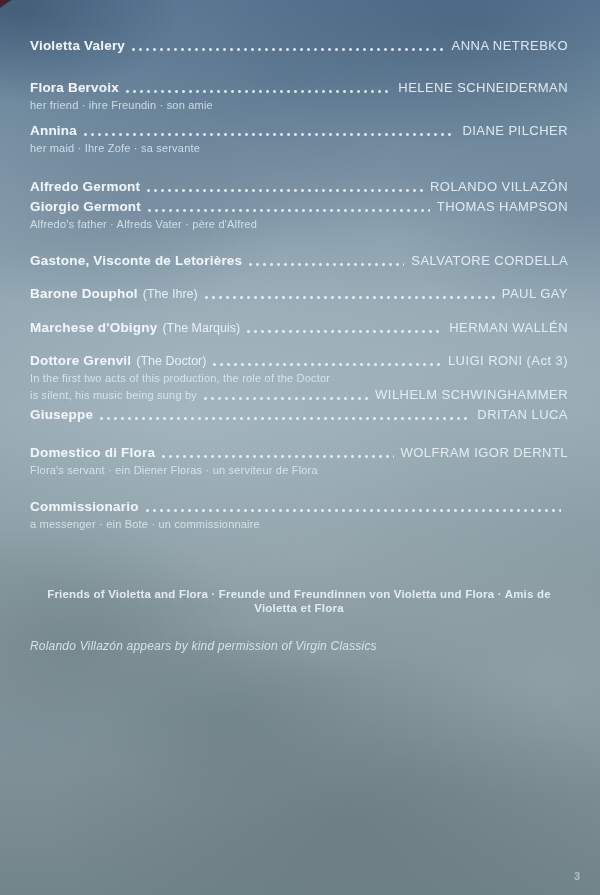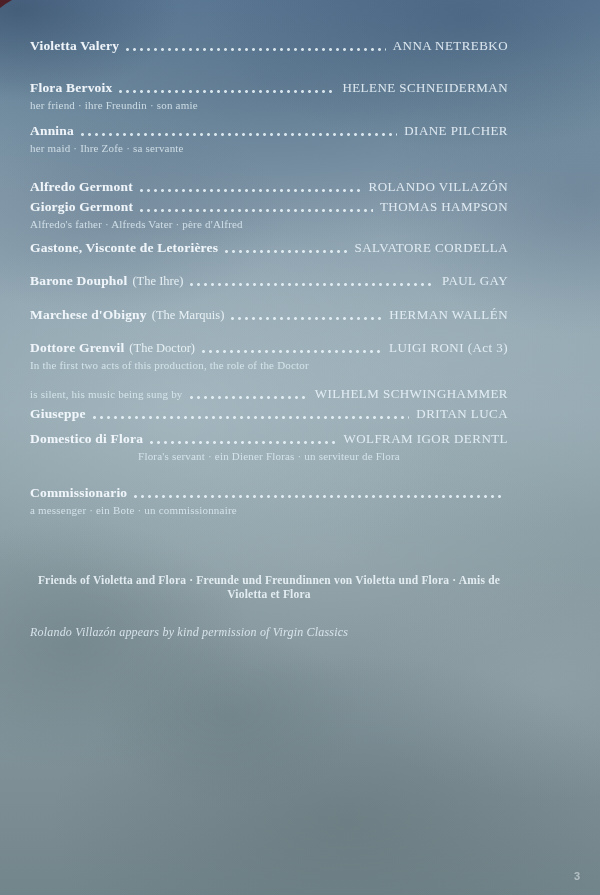--- a/index.html
+++ b/index.html
@@ -26,21 +26,21 @@
       radial-gradient(ellipse 340px 200px at 92% 76%, rgba(160,176,180,0.34), transparent 60%),
       radial-gradient(ellipse 420px 200px at 55% 62%, rgba(168,184,190,0.30), transparent 62%),
       linear-gradient(180deg, #5e7b97 0%, #718da0 10%, #859bab 22%, #92a7b2 34%,
         #95a9b2 46%, #8da0a7 58%, #87999f 70%, #81939a 82%, #7a8c91 92%, #72858a 100%);
   }
   .corner-artifact {
     position: absolute; top: 0; left: 0; width: 12px; height: 8px;
     background: #4f1518; clip-path: polygon(0 0, 100% 0, 45% 50%, 0 100%);
     opacity: 0.85;
   }
-  .content { position: relative; padding: 38px 92px 0 30px; font-family: Liberation Serif, serif; }
+  .content { position: relative; padding: 38px 32px 0 30px; }
   .row { }
   .role-line { display: flex; align-items: baseline; line-height: 16px; }
   .role {
     font-size: 13.5px; font-weight: 700; white-space: nowrap;
     letter-spacing: 0.2px; color: rgba(242,248,252,0.96);
     text-shadow: 0 0 1px rgba(220,235,245,0.25);
   }
   .role-note { font-size: 12.5px; font-weight: 400; margin-left: 5px; white-space: nowrap; color: rgba(238,246,250,0.92); }
   .leader {
     flex: 1; height: 3px; align-self: flex-end; margin: 0 7px 3px 7px;
@@ -51,21 +51,21 @@
     font-size: 13px; font-weight: 400; white-space: nowrap;
     letter-spacing: 0.45px; color: rgba(233,243,249,0.88);
     text-shadow: 0 0 1px rgba(215,232,242,0.2);
   }
   .desc {
     font-size: 11px; line-height: 13px; margin-top: 3px;
     letter-spacing: 0.2px; color: rgba(228,240,246,0.8);
   }
   .note-text { font-size: 11px; letter-spacing: 0.2px; color: rgba(228,240,246,0.8); white-space: nowrap; }
   .mt-26 { margin-top: 26px; } .mt-24 { margin-top: 24px; }
-  .mt-22 { margin-top: 22px; } .mt-21 { margin-top: 9px; text-align: center; } .mt-18 { margin-top: 18px; text-align: right; }
+  .mt-22 { margin-top: 22px; } .mt-21 { margin-top: 22px; } .mt-18 { margin-top: 18px; text-align: right; }
   .mt-17 { margin-top: 17px; } .mt-16 { margin-top: 4px; } .mt-11 { margin-top: 11px; }
   .ensemble-line {
     margin-top: 56px; font-size: 11.5px; line-height: 14px; font-weight: 600;
     letter-spacing: 0.2px; color: rgba(236,245,250,0.9); text-align: center;
   }
   .permission-line {
     margin-top: 24px; font-size: 12px; line-height: 15px;
     font-style: italic; font-weight: 500;
     letter-spacing: 0.2px; color: rgba(230,241,247,0.85);
   }
@@ -153,21 +153,21 @@
     </div>
 
     <div class="row mt-17">
       <div class="role-line">
         <span class="role">Dottore Grenvil</span>
         <span class="role-note">(The Doctor)</span>
         <span class="leader"></span>
         <span class="artist">LUIGI RONI (Act 3)</span>
       </div>
       <div class="desc">In the first two acts of this production, the role of the Doctor</div>
-      <div class="role-line" style="margin-top:14px;">
+      <div class="role-line" style="margin-top:2px;">
         <span class="note-text">is silent, his music being sung by</span>
         <span class="leader"></span>
         <span class="artist">WILHELM SCHWINGHAMMER</span>
       </div>
     </div>
 
     <div class="row mt-16">
       <div class="role-line">
         <span class="role">Giuseppe</span>
         <span class="leader"></span>

